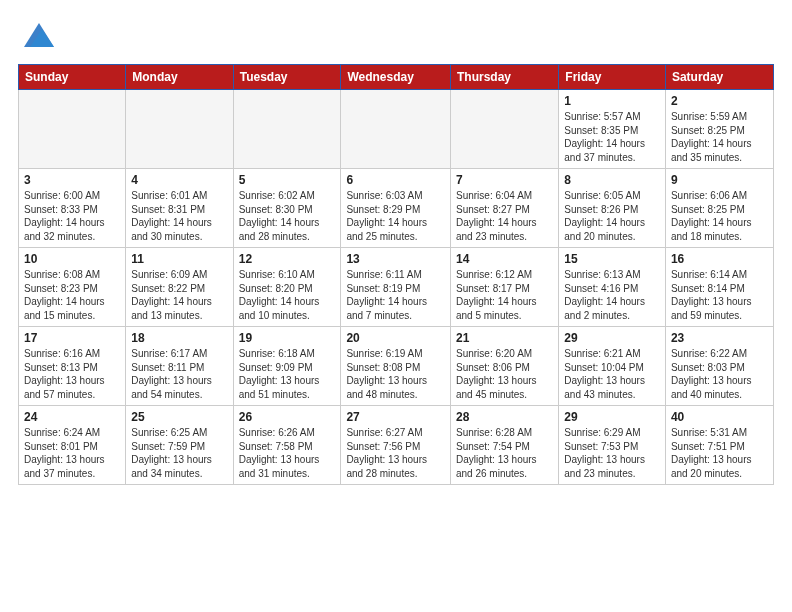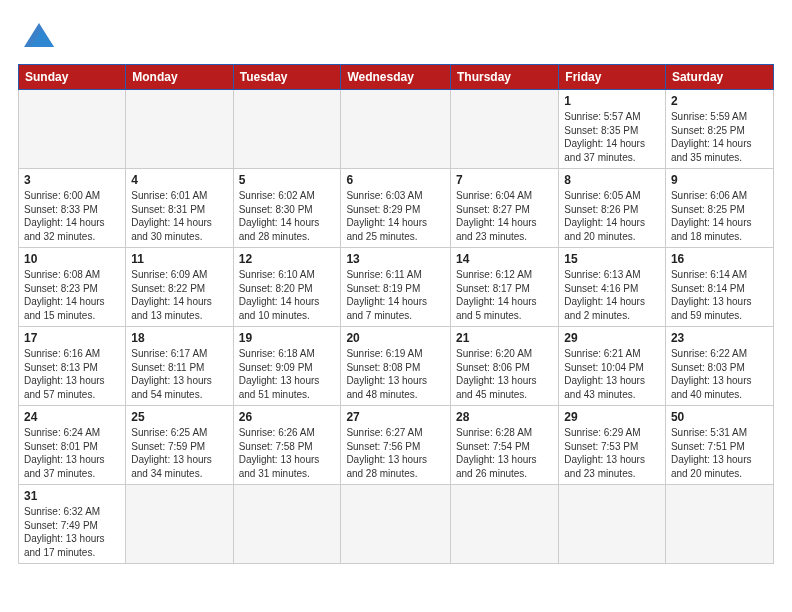--- a/index.html
+++ b/index.html
@@ -313,35 +313,21 @@
 Sunset: 7:54 PM
 Daylight: 13 hours and 26 minutes.</div>
           </td>
           <td>
             <span class="day-number">29</span>
             <div class="day-info">Sunrise: 6:29 AM
 Sunset: 7:53 PM
 Daylight: 13 hours and 23 minutes.</div>
           </td>
           <td>
-            <span class="day-number">50</span>
+            <span class="day-number">40</span>
             <div class="day-info">Sunrise: 5:31 AM
 Sunset: 7:51 PM
 Daylight: 13 hours and 20 minutes.</div>
           </td>
-        </tr>
-        <tr class="row-last">
-          <td>
-            <span class="day-number">31</span>
-            <div class="day-info">Sunrise: 6:32 AM
-Sunset: 7:49 PM
-Daylight: 13 hours and 17 minutes.</div>
-          </td>
-          <td class="empty"></td>
-          <td class="empty"></td>
-          <td class="empty"></td>
-          <td class="empty"></td>
-          <td class="empty"></td>
-          <td class="empty"></td>
         </tr>
       </tbody>
   </table>
 </div>
 
 </body></html>

